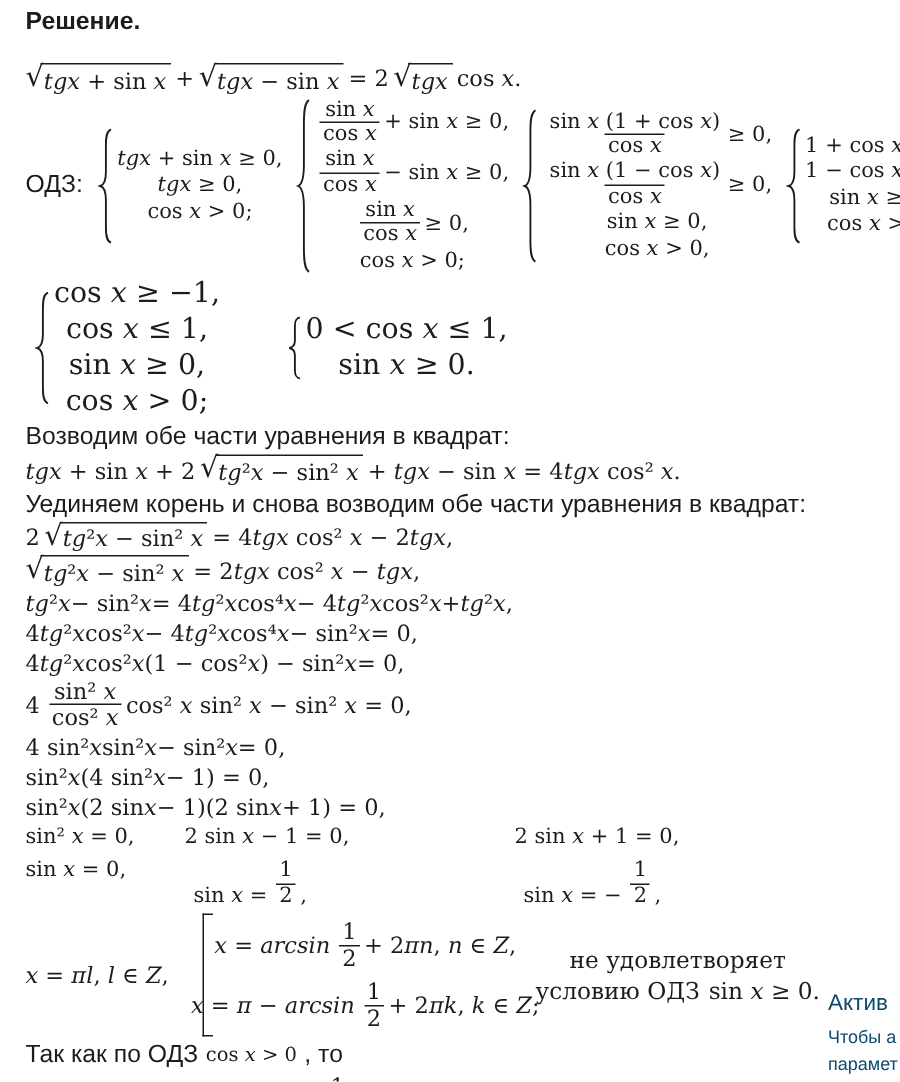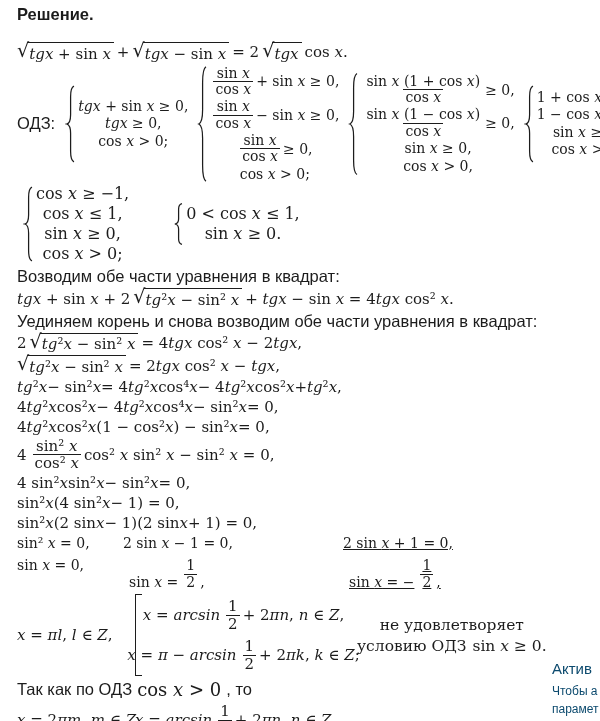--- a/index.html
+++ b/index.html
@@ -2,21 +2,21 @@
 <html><head>
 <meta charset="utf-8">
 <style>
   html,body{margin:0;padding:0;width:600px;height:721px;overflow:hidden;background:#ffffff;}
   .page{position:relative;width:600px;height:721px;box-sizing:border-box;padding:5px 0 0 17px;color:#1c1c1c;}
   .sans{font-family:"Liberation Sans",sans-serif;}
   .title{font-family:"Liberation Sans",sans-serif;font-weight:700;font-size:16.5px;margin:0 0 18px 0;}
   .math{font-family:"DejaVu Serif","Liberation Serif",serif;font-style:normal;}
   .math i{font-style:italic;}
   .step{font-family:"Liberation Sans",sans-serif;font-size:16.5px;margin:3px 0 2px 0;display:flex;align-items:center;}
-  .step .mathbit{font-size:18px;margin:0 5px;}
+  .step .mathbit{font-size:13px;margin:0 5px;}
   .mline{font-size:15px;margin:2px 0;display:flex;align-items:center;white-space:nowrap;}
   .mline span{white-space:pre;}
   .piece{margin-right:3px;}
   .piece:empty{margin:0;}
   
   .sqrt{display:inline-flex;align-items:stretch;margin-right:3px;}
   .sqrt .sign{font-family:"DejaVu Serif",serif;font-size:1.28em;line-height:1;align-self:flex-start;margin-right:-2px;transform:translateY(-1px);}
   .sqrt .rad{border-top:1.3px solid #1c1c1c;padding:1.5px 3px 0 2px;}
   
   .frac{display:inline-flex;flex-direction:column;align-items:center;line-height:1.1;margin:0 3px;}
@@ -24,29 +24,29 @@
   .frac .den{border-top:1.25px solid #1c1c1c;}
   .fl{display:flex;align-items:center;white-space:nowrap;margin:1px 0;}
   
   .system{display:flex;align-items:center;}
   .bracesvg{width:10px;flex:none;margin-right:3px;}
   .syscol{display:flex;flex-direction:column;align-items:center;}
   .sl{line-height:1.25;white-space:nowrap;}
   .odz-row{display:flex;align-items:center;font-size:14px;margin:1px 0;}
   .odz-label{font-size:16.5px;margin-right:10px;}
   .odz-row .system{margin-right:9px;}
-  .row2{display:flex;align-items:center;font-size:16px;margin:1px 0 2px 0;text-align:right;}
+  .row2{display:flex;align-items:center;font-size:19px;margin:1px 0 2px 0;text-align:right;}
   .row2 .sys5{margin-left:6px;}
   .row2 .sys6{margin-left:44px;}
   
   .cases{display:flex;font-size:14px;margin-top:3px;align-items:flex-start;}
   .case{display:flex;flex-direction:column;align-items:flex-start;row-gap:5px;}
   .case1{width:106px;}
   .case2{width:220px;}
-  .case3{flex:1;text-decoration:underline;}
+  .case3{flex:1;}
   .r2ind{margin-left:6px;align-items:flex-end;}
   
   .solrow{display:flex;align-items:center;margin:3px 0;font-size:15px;}
   .colL{width:118px;flex:none;white-space:nowrap;}
   .sqbr{display:flex;flex-direction:column;align-items:center;row-gap:4px;position:relative;padding:3px 4px 3px 13px;width:208px;box-sizing:border-box;flex:none;}
   .sqbr::before{content:"";position:absolute;left:0;top:0;bottom:0;width:7px;border:1.6px solid #1c1c1c;border-right:none;box-sizing:border-box;}
   .note{display:flex;flex-direction:column;align-items:center;margin-left:14px;row-gap:3px;font-size:15.5px;}
   .note .ln{display:flex;align-items:center;white-space:nowrap;}
   .note .ln .mathbit{margin-left:6px;}
   .finrow{display:flex;align-items:center;font-size:15px;margin:2px 0;}

